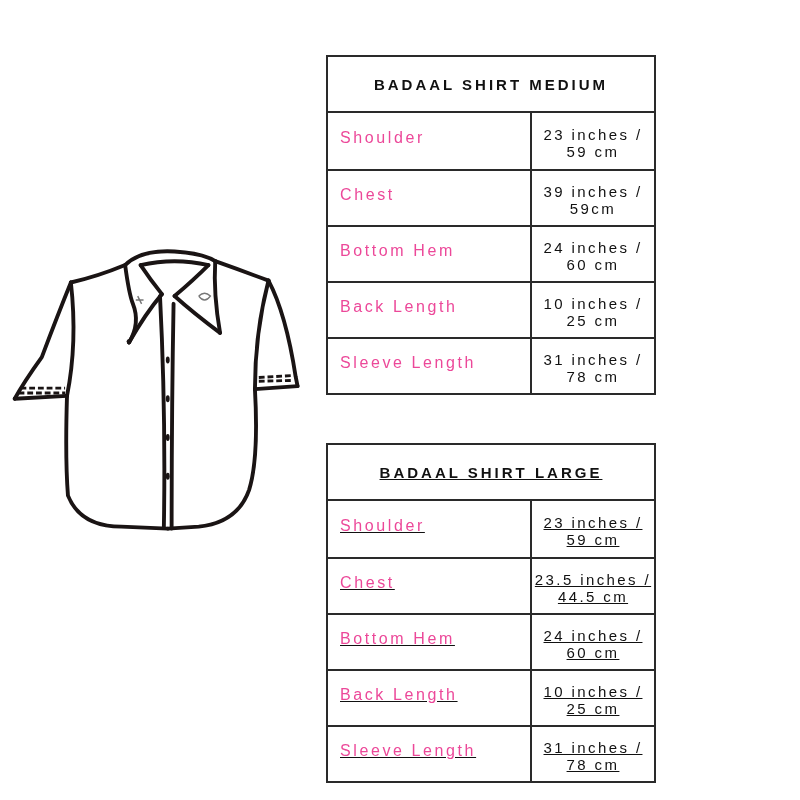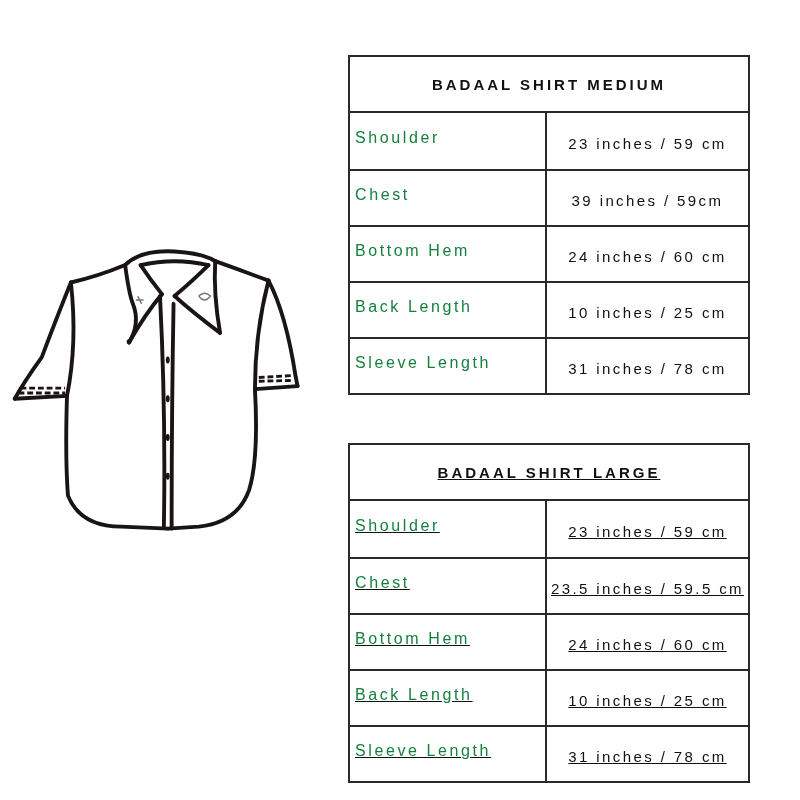--- a/index.html
+++ b/index.html
@@ -1,25 +1,25 @@
 <!DOCTYPE html>
 <html><head>
 <meta charset="utf-8">
 <style>
   html, body { margin: 0; padding: 0; background: #ffffff; }
   body { width: 800px; height: 800px; position: relative; overflow: hidden;
          font-family: "Liberation Sans", "DejaVu Sans", sans-serif; color: #111; }
   .shirt { position: absolute; left: 4px; top: 236px; width: 312px; height: 310px; }
-  .size-table { position: absolute; left: 348px; width: 402px; border-collapse: collapse;
+  .size-table { position: absolute; left: 326px; width: 330px; border-collapse: collapse;
                 border: 2px solid #2a2a2a; }
   .size-table td, .size-table th { border: 2px solid #2a2a2a; padding: 0; }
   .size-table th { height: 54px; font-weight: bold; font-size: 15px; letter-spacing: 3px;
                    text-align: center; color: #111; }
   .size-table td { height: 48px; font-size: 16px; letter-spacing: 2.6px; }
-  .size-table td.label { width: 190px; padding-left: 5px; text-align: left; color: #15803d;
+  .size-table td.label { width: 190px; padding-left: 12px; text-align: left; color: #ec4899;
                          vertical-align: middle; padding-bottom: 6px; margin-left: 20px; }
   .size-table td.value { text-align: center; color: #111; letter-spacing: 2.4px; font-size: 15px;
                          padding-top: 4px; margin-top: 20px; }
   #table-medium { top: 55px; }
   #table-large { top: 443px; text-decoration: underline; }
   .t-row-shoulder td { height: 50px; }
 </style>
 </head>
 <body>
 
@@ -111,21 +111,21 @@
       <th colspan="2">BADAAL SHIRT  LARGE</th>
     </tr>
   </thead>
   <tbody>
     <tr class="t-row-shoulder">
       <td class="label">Shoulder</td>
       <td class="value">23 inches / 59 cm</td>
     </tr>
     <tr>
       <td class="label">Chest</td>
-      <td class="value">23.5 inches / 59.5 cm</td>
+      <td class="value">23.5 inches / 44.5 cm</td>
     </tr>
     <tr>
       <td class="label">Bottom Hem</td>
       <td class="value">24 inches / 60 cm</td>
     </tr>
     <tr>
       <td class="label">Back Length</td>
       <td class="value">10 inches / 25 cm</td>
     </tr>
     <tr>

